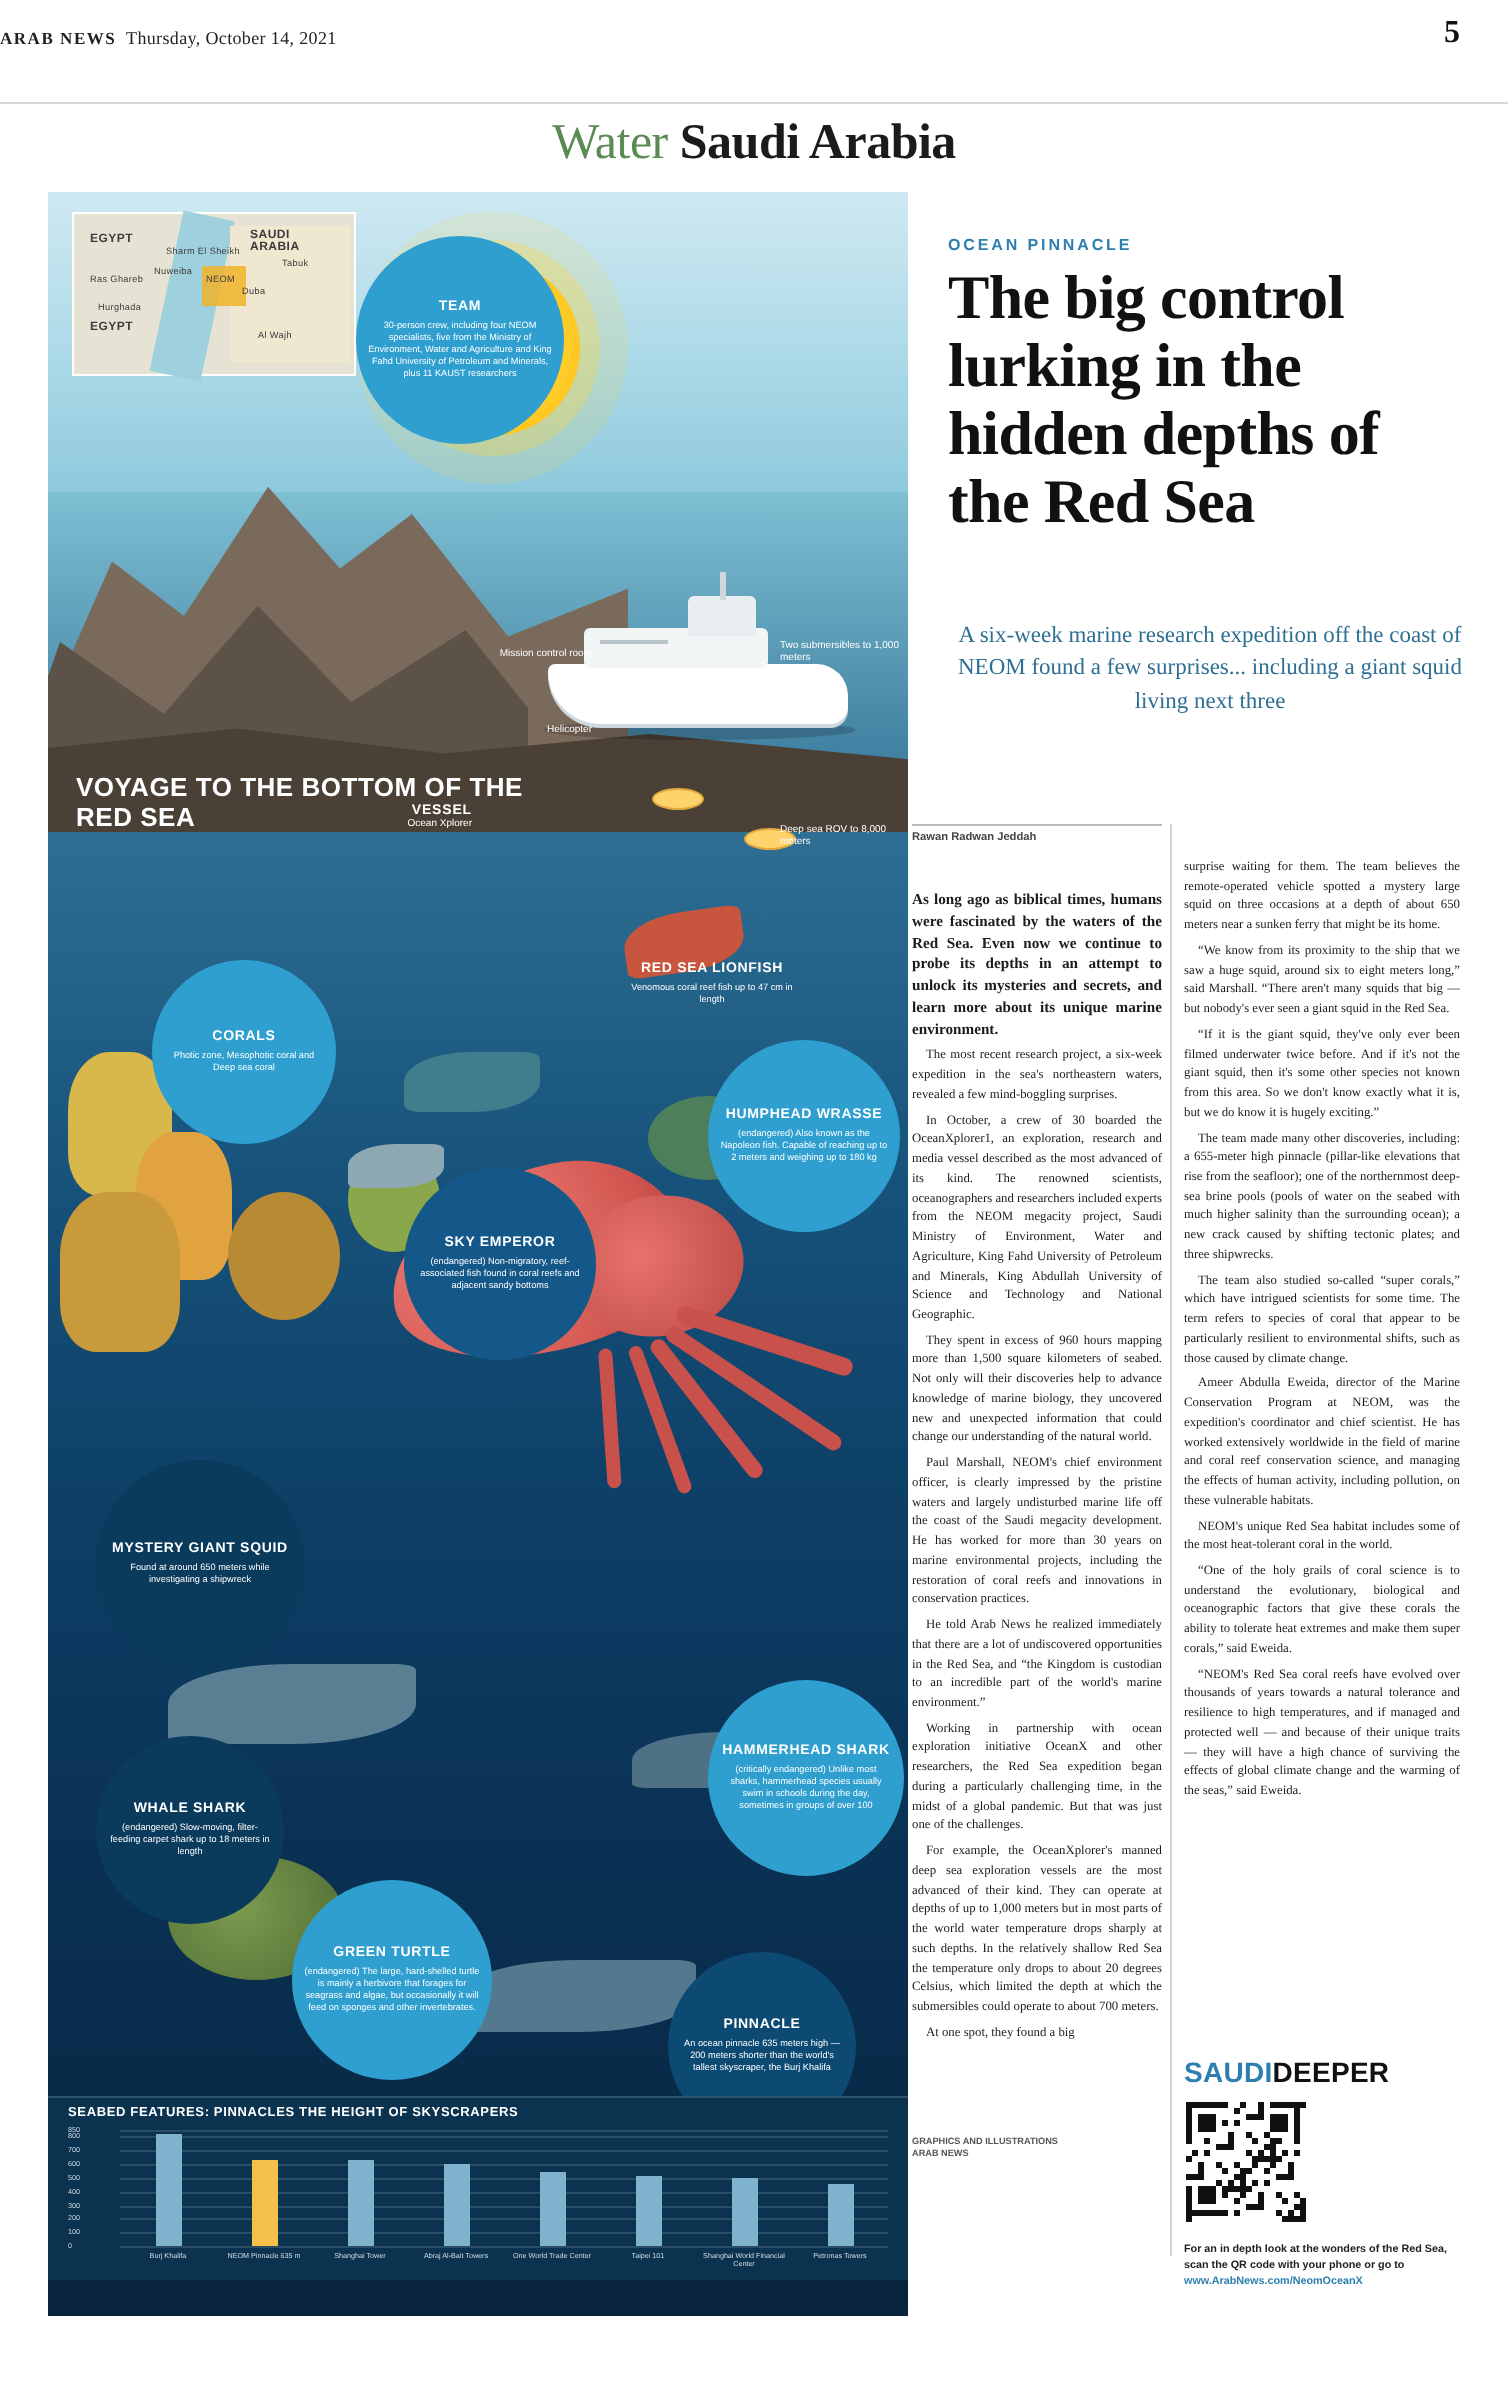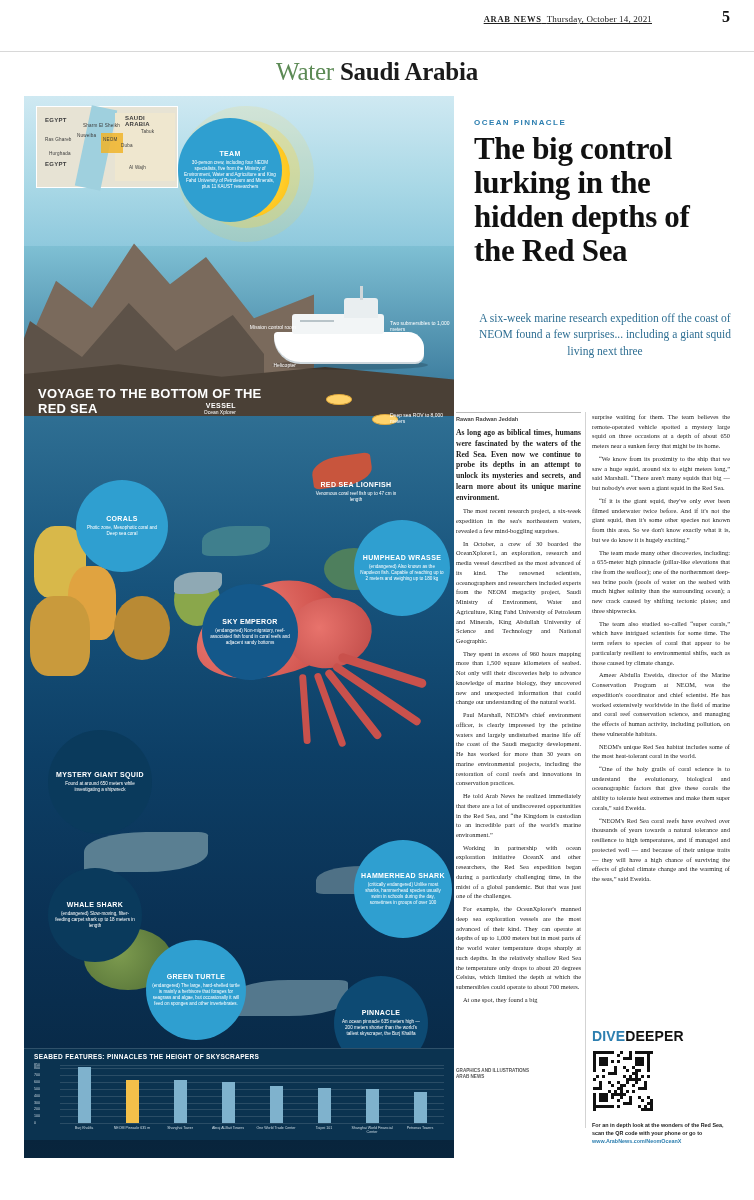--- a/index.html
+++ b/index.html
@@ -11,21 +11,21 @@
     overflow: hidden;
   }
 
   
   .masthead {
     position: absolute; top: 0; left: 0; width: 754px; height: 52px;
     border-bottom: 1px solid #d8d8d8;
   }
   .masthead-center {
     position: absolute; top: 14px; left: 0; width: 652px;
-    text-align: right; font-size: 9px; letter-spacing: .02em; color: #222; text-decoration: underline;
+    text-align: left; font-size: 9px; letter-spacing: .02em; color: #222;
   }
   .masthead-center .brand { font-weight: bold; letter-spacing: .09em; font-size: 8.5px; }
   .page-number {
     position: absolute; top: 8px; right: 24px;
     font-size: 16px; font-weight: bold; color: #111;
   }
 
   .section-head {
     position: absolute; top: 58px; left: 0; width: 754px; text-align: center;
     font-size: 25px; color: #1b1b1b; letter-spacing: -.01em;
@@ -194,21 +194,21 @@
 
   .byline {
     position:absolute; top:412px; left:456px; width:125px;
     font-family:"Liberation Sans", sans-serif; font-size:5.6px;
     color:#444; border-top:1px solid #bbb; padding-top:3px; font-weight:bold;
   }
 
   .col { position:absolute; font-size:6.4px; line-height:1.52; color:#1c1c1c; text-align:justify; }
   .col p { margin-bottom:3px; text-indent:7px; }
   .col p.lead { text-indent:0; font-weight:bold; font-size:7.6px; line-height:1.42; }
-  .col p:first-child { text-indent:0; }
+  .col p:first-child { text-indent:0;margin-top:17px; }
 
   .col-a { top:428px; left:456px; width:125px; height:700px; }
   .col-b { top:412px; left:592px; width:138px; height:716px; }
 
   .dive {
     position:absolute; top:1028px; left:592px; width:140px;
     font-family:"Liberation Sans", sans-serif;
   }
   .dive-title { font-size:14px; font-weight:bold; color:#2d7fb0; letter-spacing:.01em; }
   .dive-title b { color:#111; }
@@ -460,21 +460,21 @@
     <p>The team made many other discoveries, including: a 655-meter high pinnacle (pillar-like elevations that rise from the seafloor); one of the northernmost deep-sea brine pools (pools of water on the seabed with much higher salinity than the surrounding ocean); a new crack caused by shifting tectonic plates; and three shipwrecks.</p>
     <p>The team also studied so-called “super corals,” which have intrigued scientists for some time. The term refers to species of coral that appear to be particularly resilient to environmental shifts, such as those caused by climate change.</p>
     <p>Ameer Abdulla Eweida, director of the Marine Conservation Program at NEOM, was the expedition's coordinator and chief scientist. He has worked extensively worldwide in the field of marine and coral reef conservation science, and managing the effects of human activity, including pollution, on these vulnerable habitats.</p>
     <p>NEOM's unique Red Sea habitat includes some of the most heat-tolerant coral in the world.</p>
     <p>“One of the holy grails of coral science is to understand the evolutionary, biological and oceanographic factors that give these corals the ability to tolerate heat extremes and make them super corals,” said Eweida.</p>
     <p>“NEOM's Red Sea coral reefs have evolved over thousands of years towards a natural tolerance and resilience to high temperatures, and if managed and protected well — and because of their unique traits — they will have a high chance of surviving the effects of global climate change and the warming of the seas,” said Eweida.</p>
   </div>
 
 <div class="dive">
   <div class="dive-title">
-    <span>DIVE</span><b>DEEPER</b>
+    <span>SAUDI</span><b>DEEPER</b>
   </div>
 </div>
 <div class="qr" id="qr">
     <div class="qr-cell" style="left: 1px; top: 1px;"></div>
     <div class="qr-cell" style="left: 4px; top: 1px;"></div>
     <div class="qr-cell" style="left: 7px; top: 1px;"></div>
     <div class="qr-cell" style="left: 10px; top: 1px;"></div>
     <div class="qr-cell" style="left: 13px; top: 1px;"></div>
     <div class="qr-cell" style="left: 16px; top: 1px;"></div>
     <div class="qr-cell" style="left: 19px; top: 1px;"></div>

